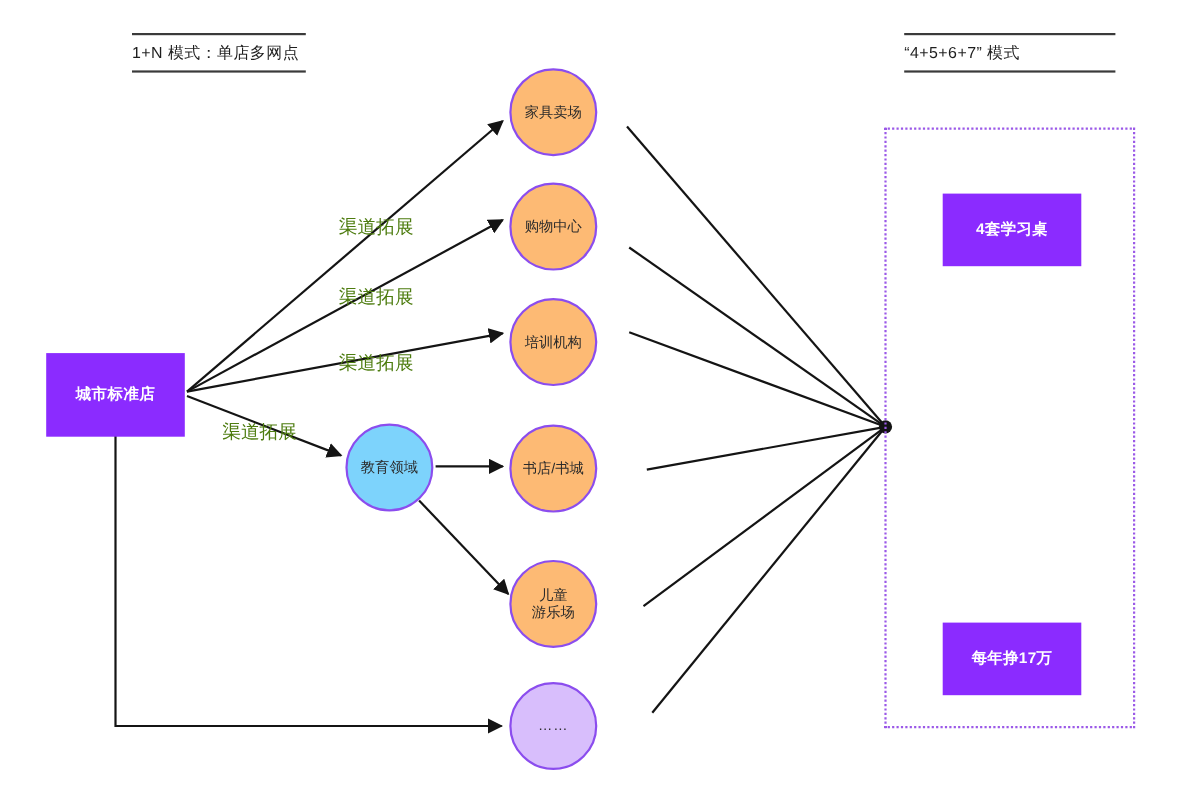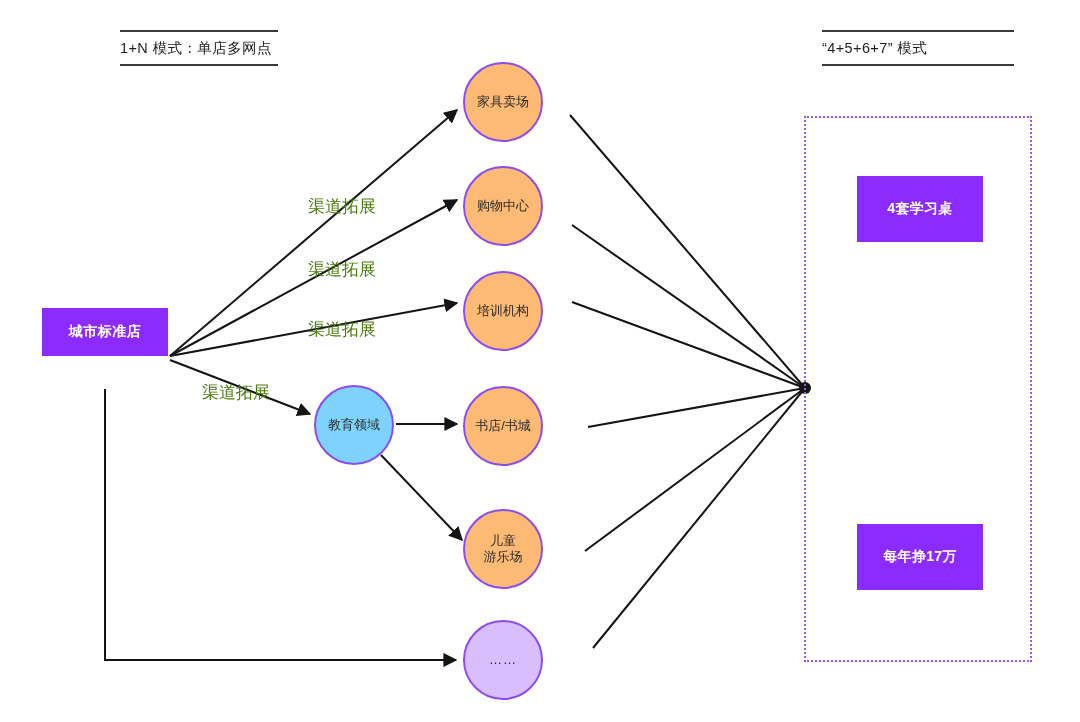--- a/index.html
+++ b/index.html
@@ -45,21 +45,21 @@
     position: absolute;
     background: #8B2BFF;
     color: #ffffff;
     font-size: 14px;
     font-weight: 700;
     display: flex;
     align-items: center;
     justify-content: center;
     letter-spacing: 0.5px;
   }
-  #city-store { left: 42px; top: 308px; width: 126px; height: 48px; text-align: center; }
+  #city-store { left: 42px; top: 321px; width: 126px; height: 76px; text-align: center; }
 
   
   .node-circle {
     position: absolute;
     width: 80px;
     height: 80px;
     border-radius: 50%;
     background: #fdba74;
     border: 2px solid #8B4DEE;
     display: flex;
@@ -120,21 +120,21 @@
     font-size: 14px;
     font-weight: 700;
     display: flex;
     align-items: center;
     justify-content: center;
     letter-spacing: 0.3px;
   }
   #r-0 { top: 58px; }
   #r-1 { top: 181px; }
   #r-2 { top: 303px; }
-  #r-3 { top: 406px; }
+  #r-3 { top: 448px; }
 </style>
 </head>
 <body>
 
 <div id="canvas">
 
   <svg class="edges" viewBox="0 0 1080 722">
     <defs>
       <marker id="arrow" viewBox="0 0 10 10" refX="9" refY="5" markerWidth="7" markerHeight="7" orient="auto-start-reverse">
         <path d="M 0 0 L 10 5 L 0 10 z" fill="#141414"></path>

